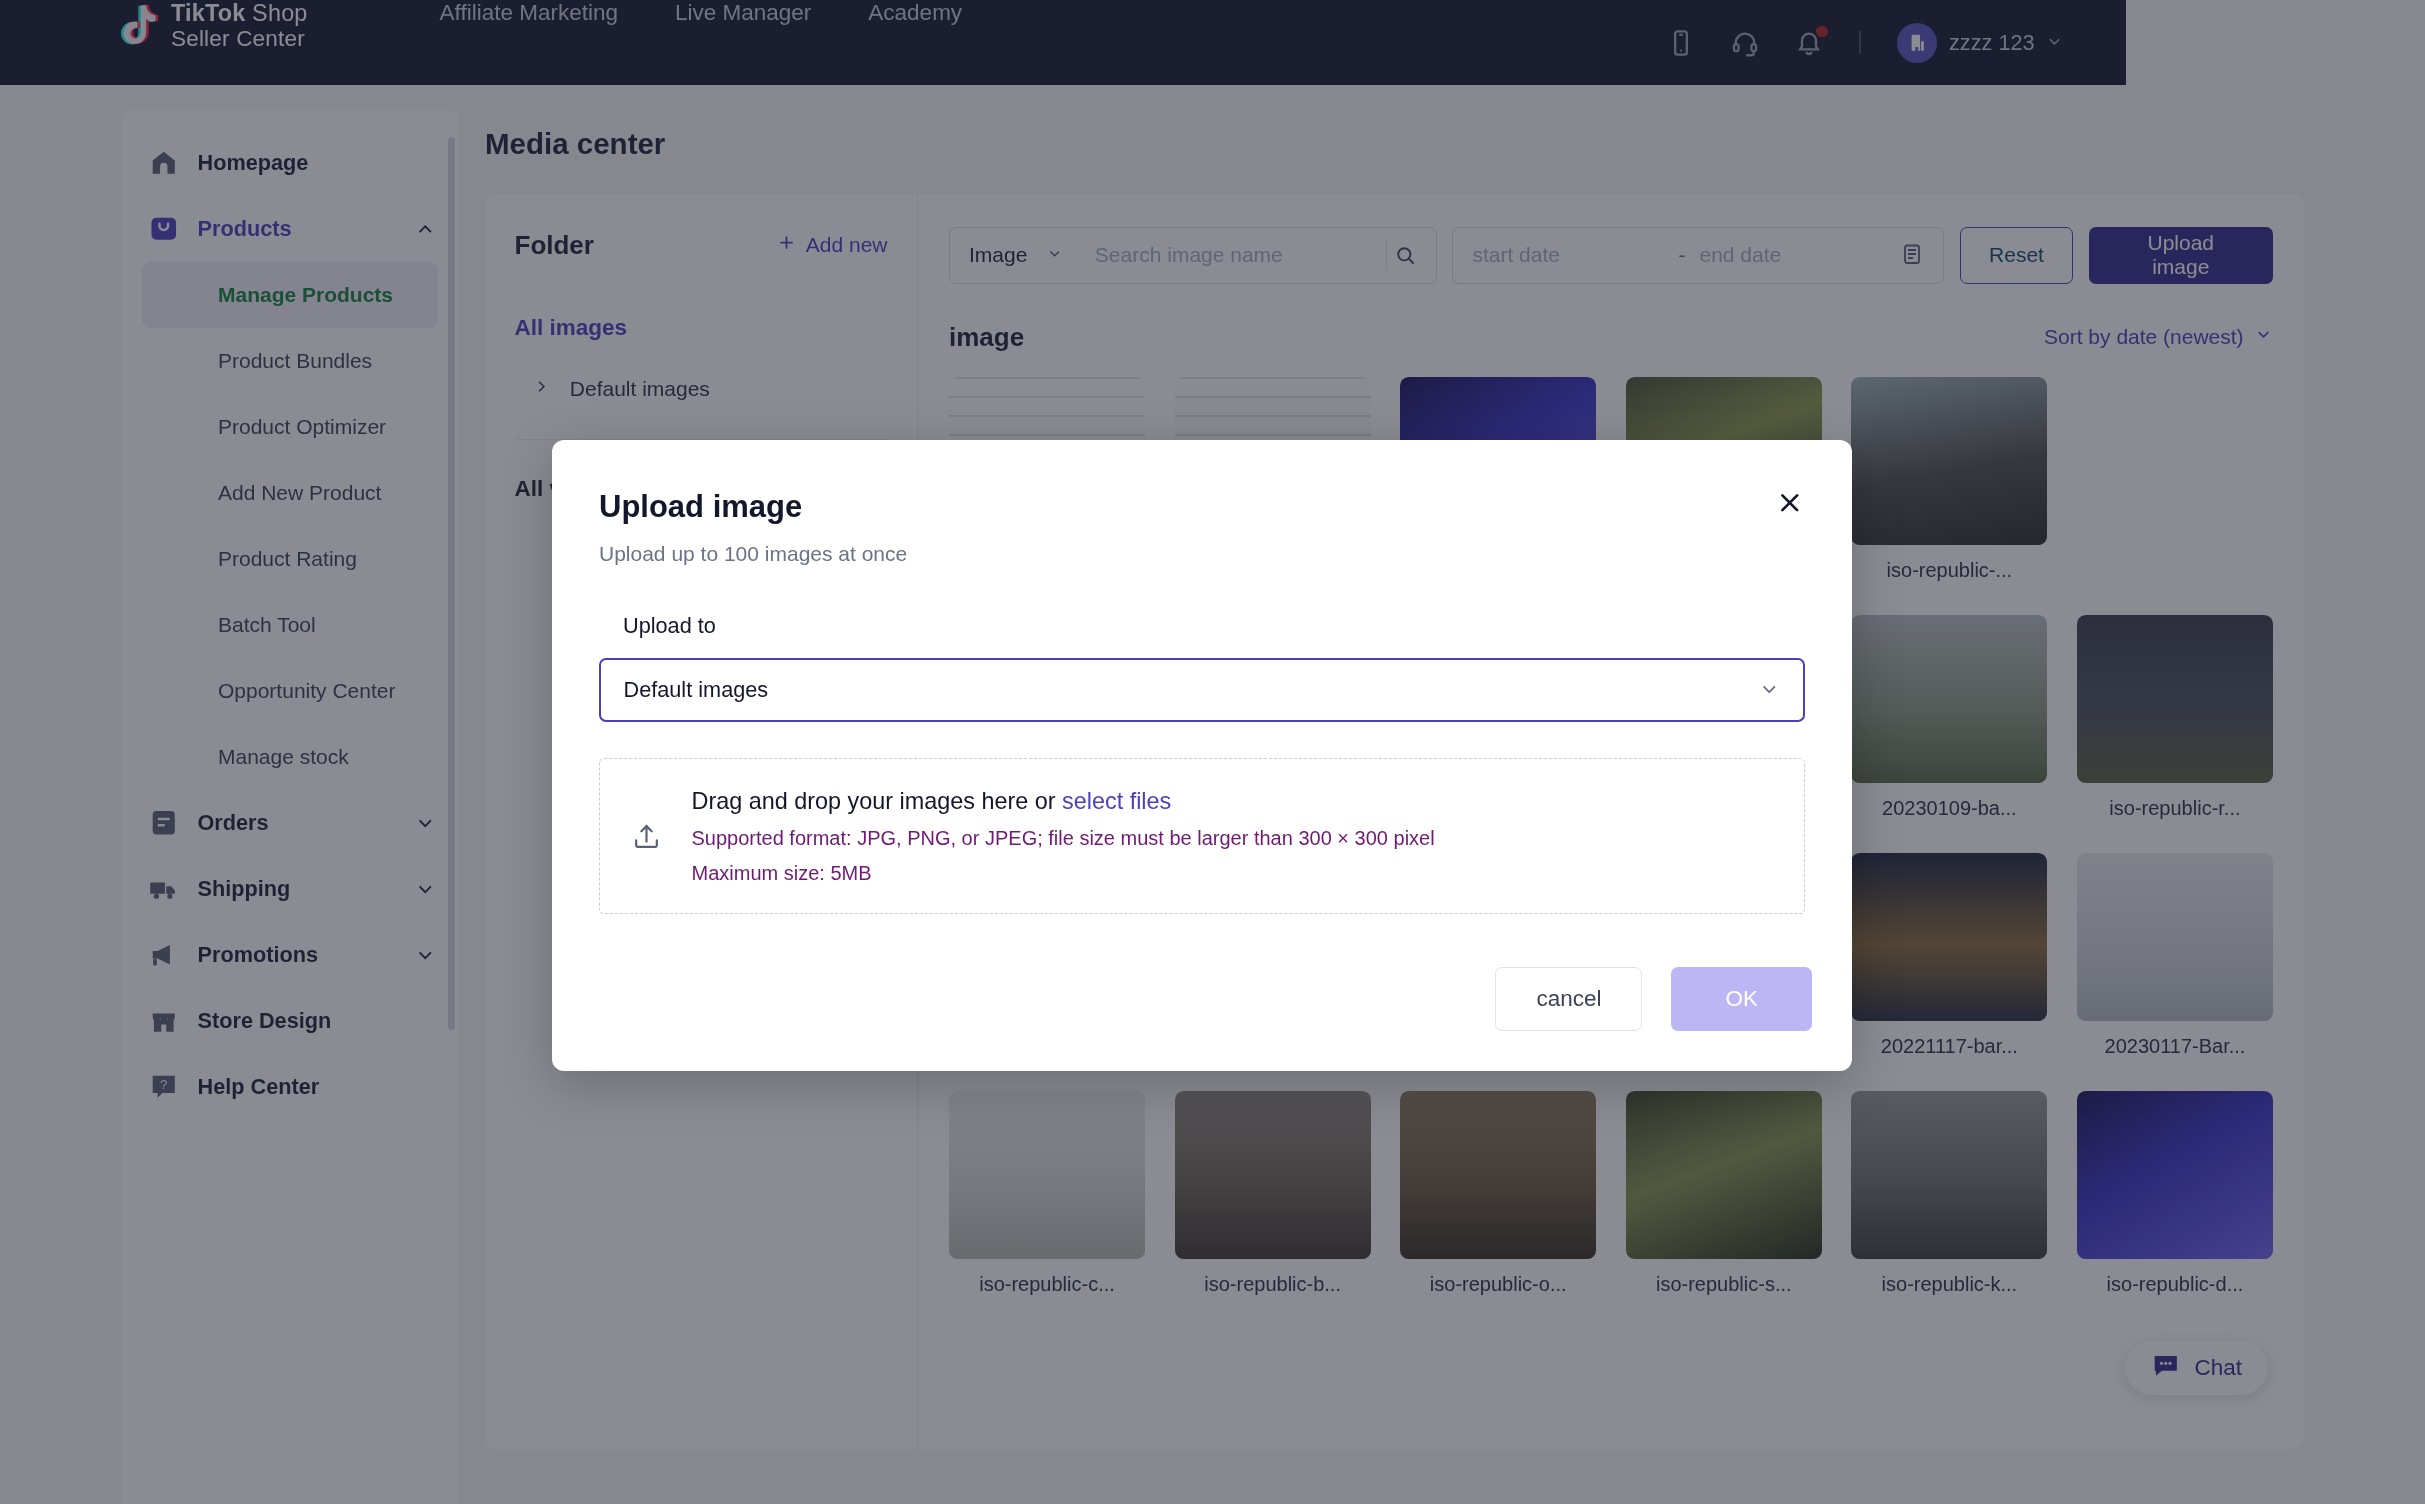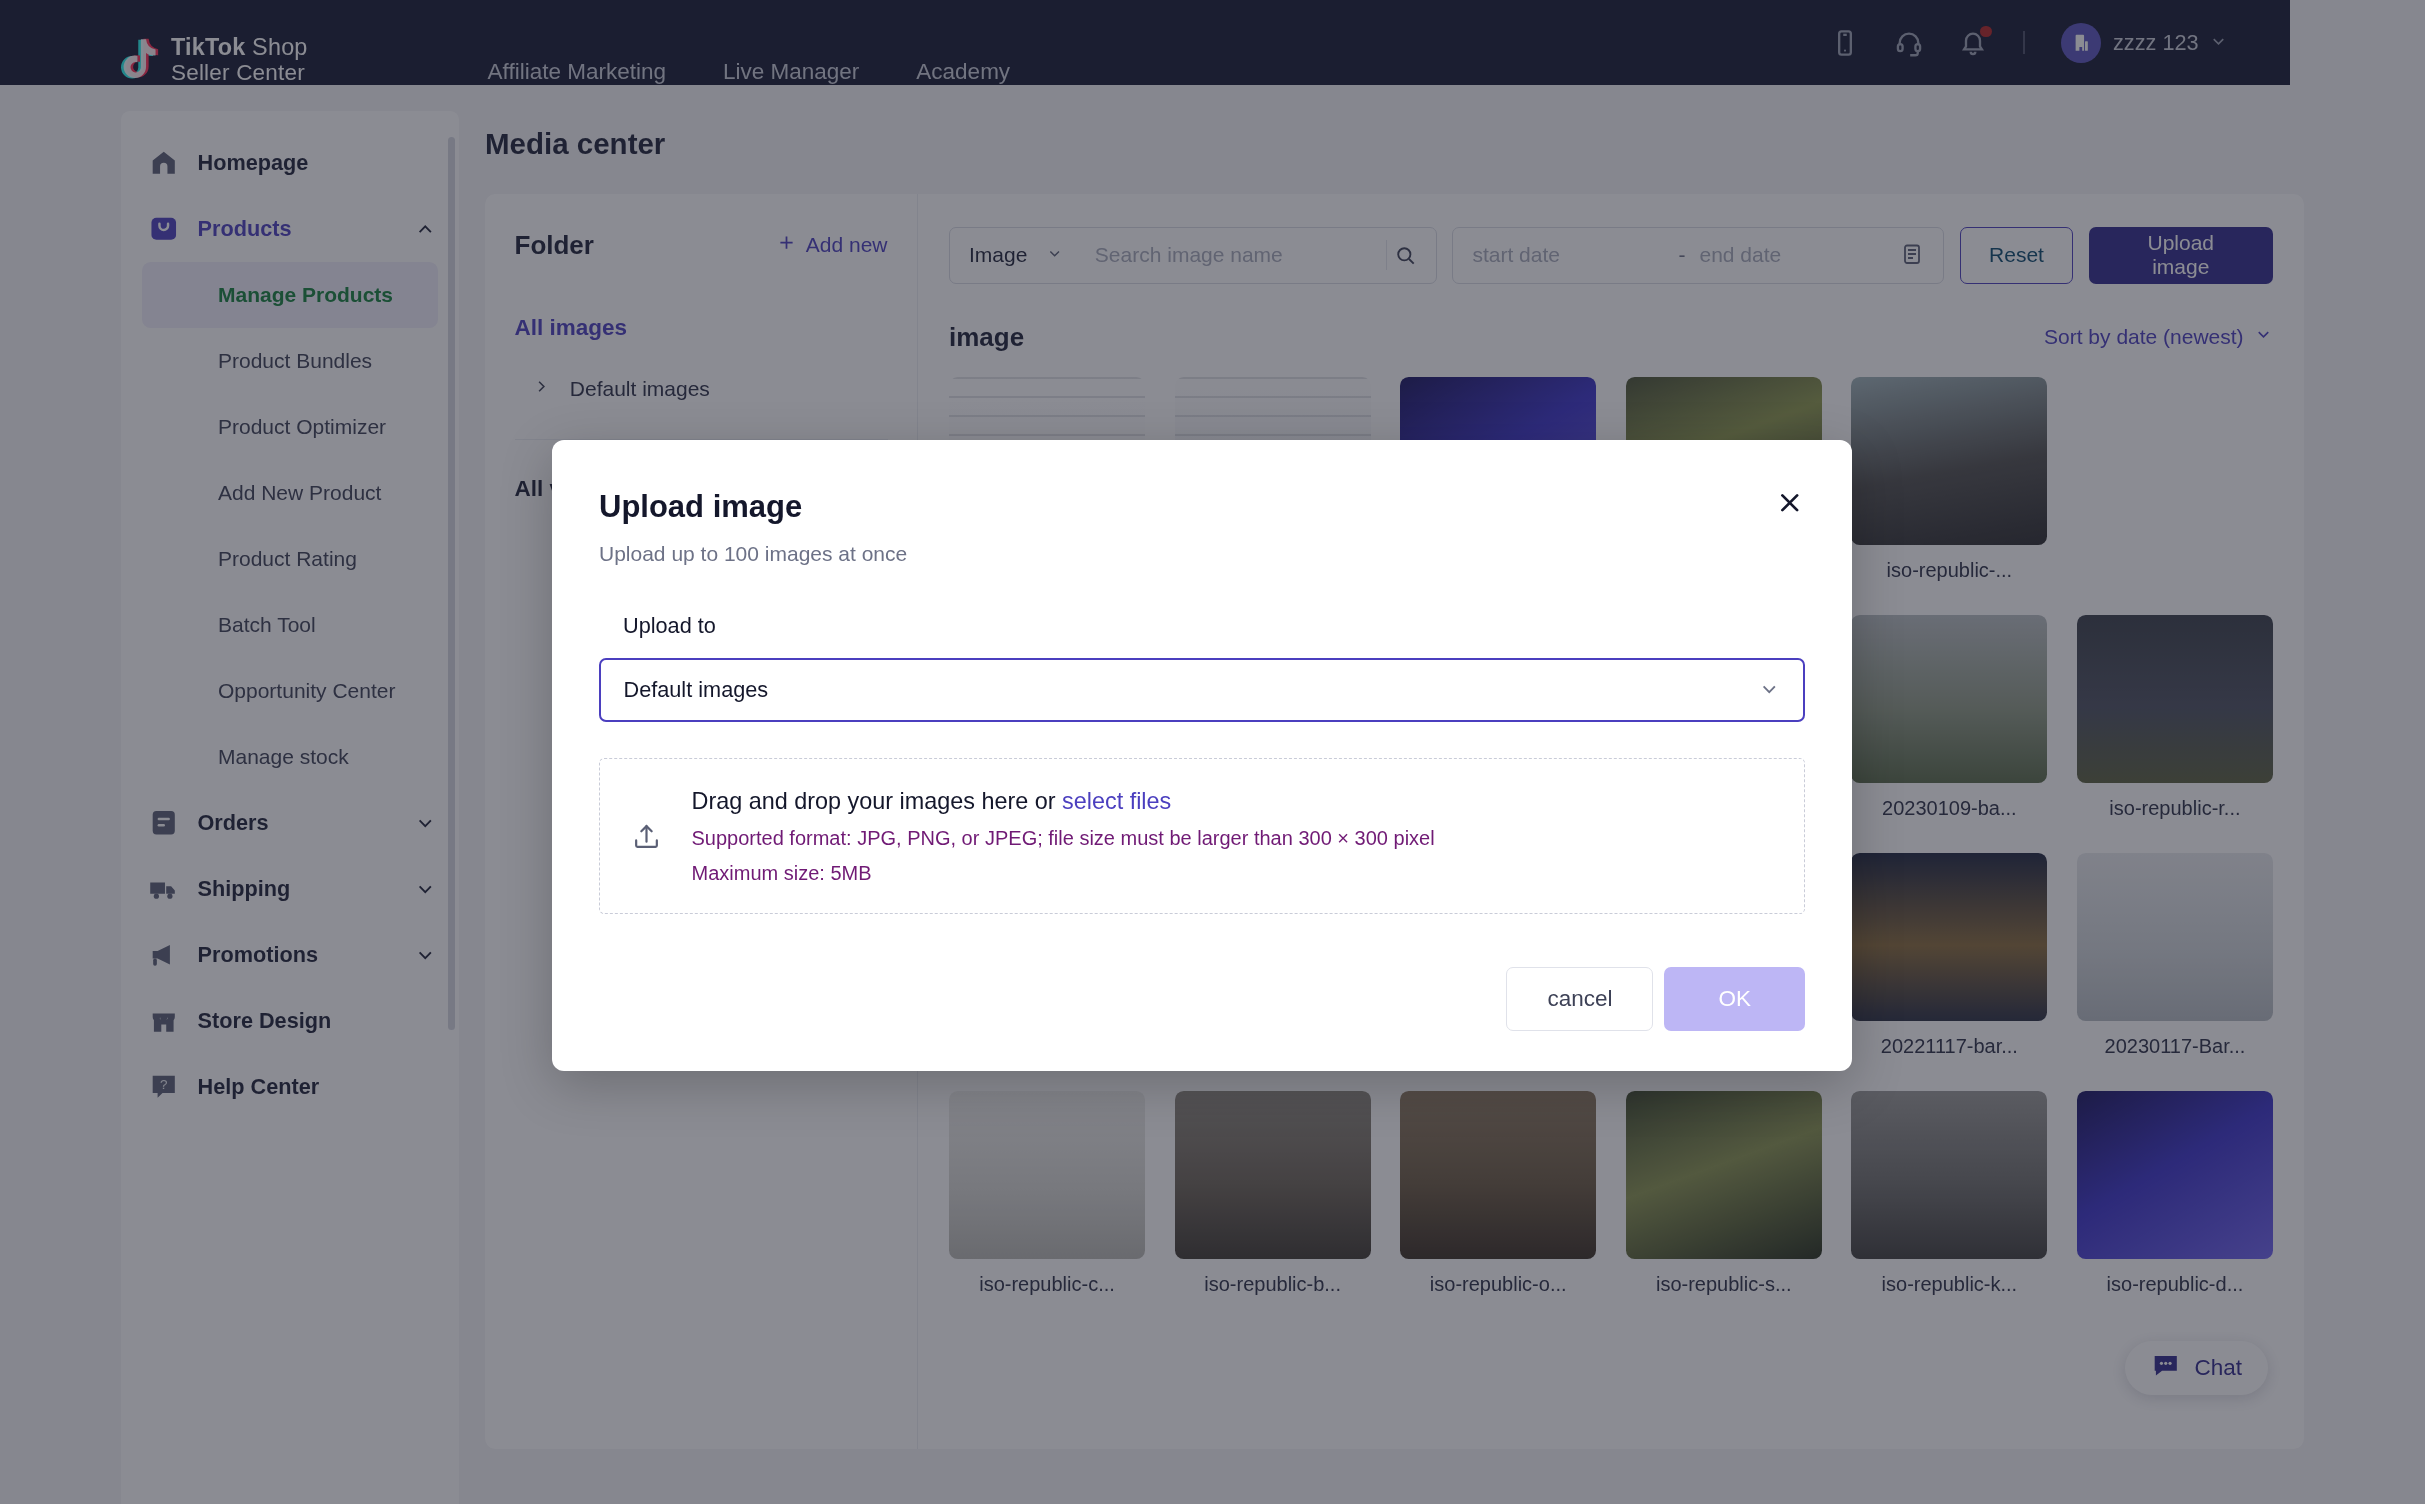--- a/index.html
+++ b/index.html
@@ -8,22 +8,22 @@
     overflow: hidden;
     font-family: "Liberation Sans", sans-serif;
     background: #f4f4f6;
   }
 
   
   #page-root { position: absolute; inset: 0; }
 
   
   .topbar {
-    position: absolute; left: 0; top: 0; width: 2290px; height: 85px;
-    background: #161A33; display: flex; align-items: flex-end; gap: 48px;
+    position: absolute; left: 0; top: 0; width: 2126px; height: 85px;
+    background: #161A33; display: flex; align-items: flex-start;
   }
   .logo-wrap { display: flex; align-items: center; margin-left: 121px; gap: 12px; }
   .logo-note { width: 38px; height: 45px; position: relative; }
   .logo-text { display: flex; flex-direction: column; line-height: 1.12; }
   .logo-l1 { font-size: 23.4px; color: #fff; font-weight: 700; letter-spacing: 0.2px; }
   .logo-l1 .thin { font-weight: 400; }
   .logo-l2 { font-size: 22.5px; color: #fff; font-weight: 400; letter-spacing: 0.2px; }
 
   .topnav { display: flex; align-items: center; gap: 57px; margin-left: 132px; }
   .topnav a {
@@ -198,22 +198,22 @@
     display: flex; align-items: center; gap: 29.5px; padding-left: 116px;
     cursor: pointer;
   }
   .dz-icon { width: 31px; height: 33px; flex: none; margin-left: -85px; }
   .dz-text { display: flex; flex-direction: column; gap: 12px; }
   .dz-line1 { font-size: 23.4px; color: #14172b; }
   .dz-line1 .link { color: #4B3FBF; cursor: pointer; }
   .dz-line2, .dz-line3 { font-size: 20px; color: #701a75; }
 
   .modal-footer {
-    position: absolute; right: 47px; bottom: 40px;
-    display: flex; gap: 11px;
+    position: absolute; right: 40px; bottom: 40px;
+    display: flex; gap: 29px;
   }
   .btn-cancel {
     height: 64px; padding: 0 40px; border: 1.7px solid #e0e2ea; border-radius: 7px;
     background: #fff; color: #3d4156; font-size: 22.5px; cursor: pointer; font-family: inherit;
   }
   .btn-ok {
     height: 64px; padding: 0 54px; border: 0; border-radius: 7px;
     background: #BDB6F5; color: #fff; font-size: 22.5px; cursor: pointer; font-family: inherit;
   }
 </style>

